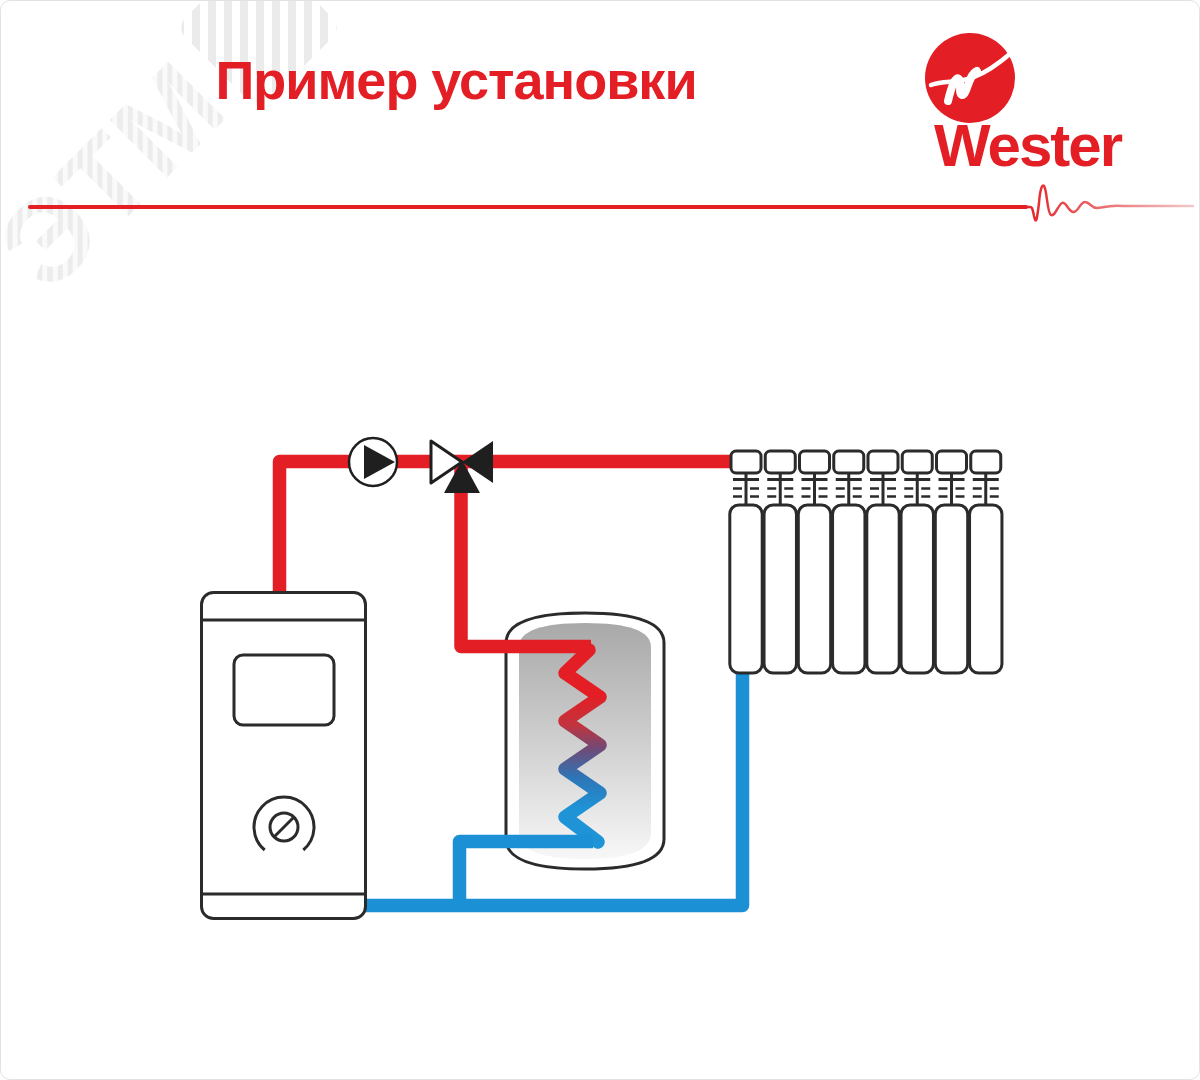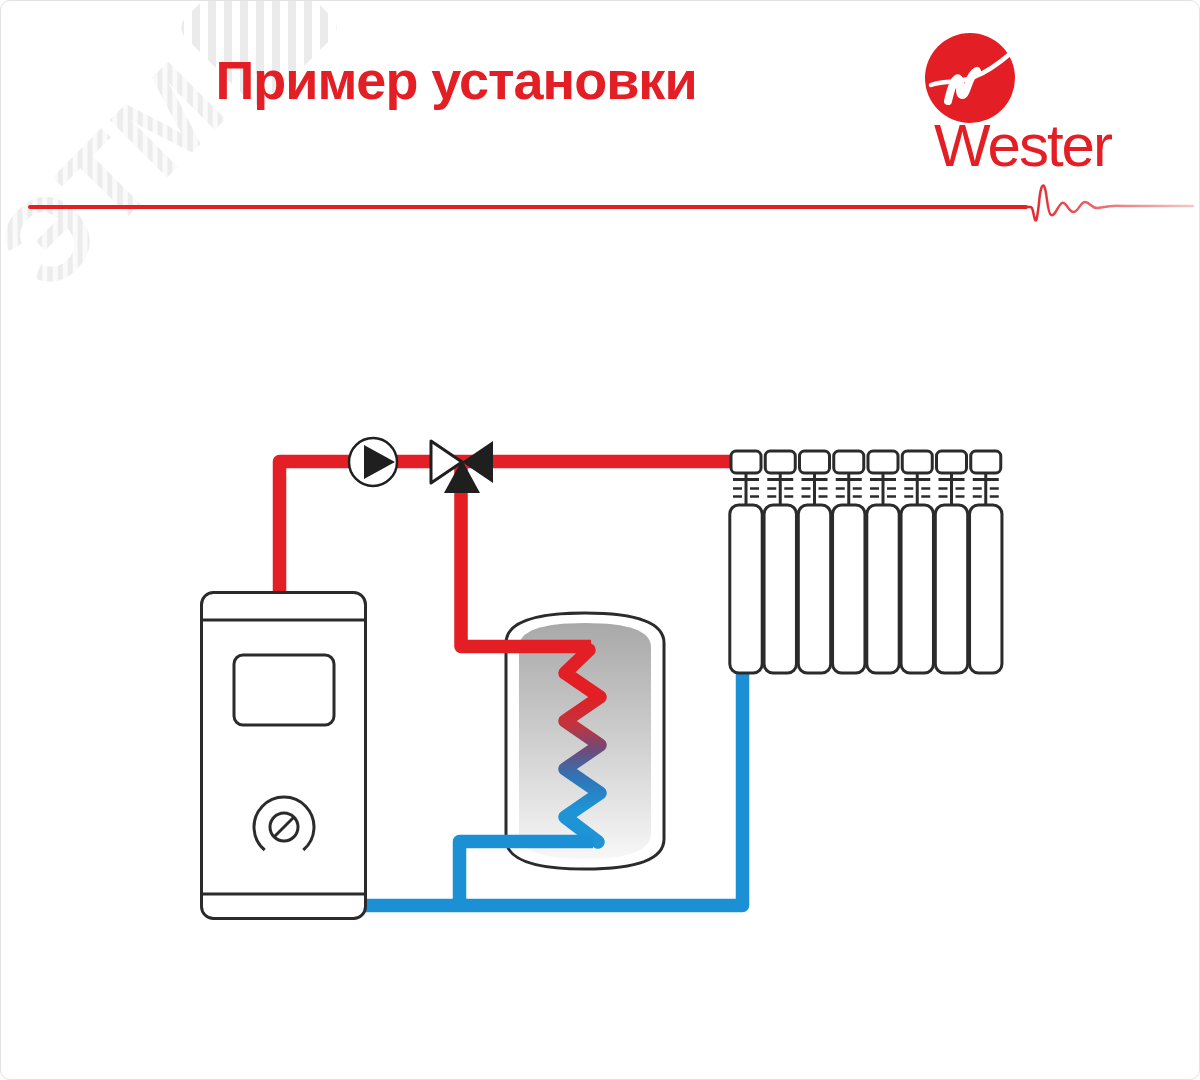--- a/index.html
+++ b/index.html
@@ -37,21 +37,21 @@
     font-weight:bold;font-size:54px;line-height:1.17;letter-spacing:-1px;
   }
   
   .logo-circle{
     position:absolute;left:924px;top:32px;width:90px;height:90px;
     border-radius:50%;background:var(--brand_red,#e31e24);
   }
   .logo-text{
     position:absolute;left:933px;top:110px;
     color:var(--brand_red,#e31e24);
-    font-size:60px;font-weight:normal;letter-spacing:-2px;
+    font-size:60px;font-weight:bold;letter-spacing:-2px;
   }
   
   .separator{
     position:absolute;left:27px;top:204px;width:1000px;height:4px;
     background:var(--brand_red,#e31e24);border-radius:2px;
   }
   .diagram-svg{position:absolute;left:0;top:0;}
 </style>
 </head>
 <body>

